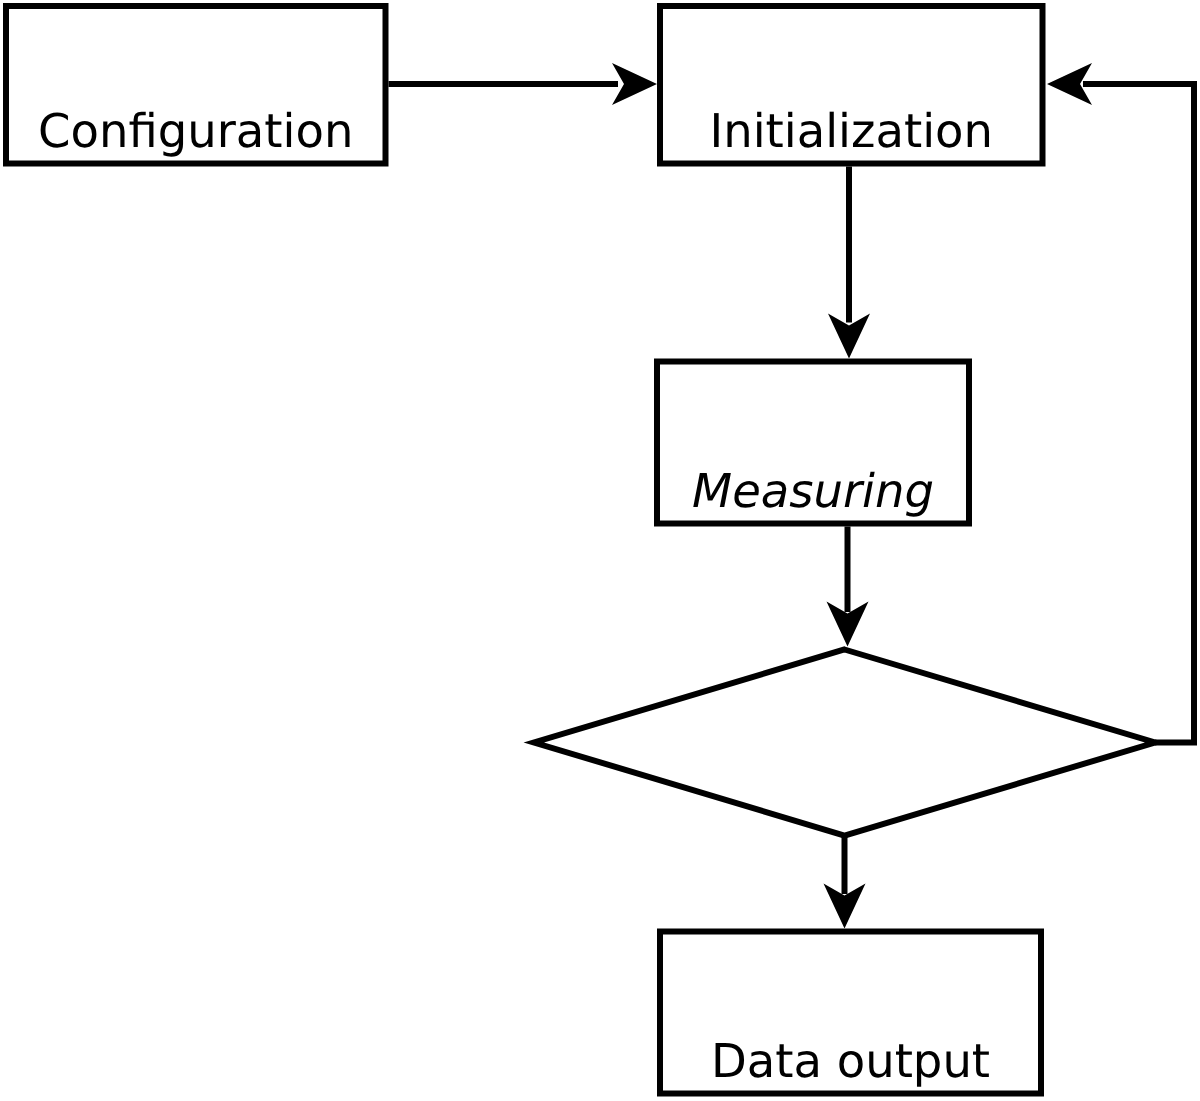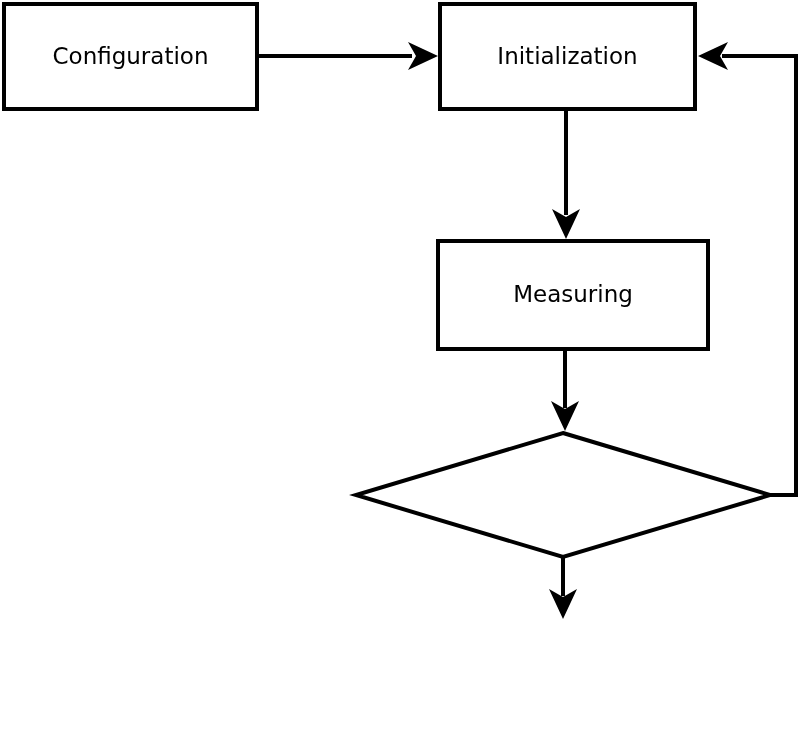--- a/index.html
+++ b/index.html
@@ -37,30 +37,30 @@
   .diamond-shape {
     fill: var(--fill);
     stroke: var(--stroke);
     stroke-width: 4;
   }
   .node {
     position: absolute;
     background: var(--fill);
     border: 4px solid var(--stroke);
     display: flex;
-    align-items: center;
+    align-items: flex-end;
     justify-content: center;
     color: var(--text);
-    font-size: 23px;
+    font-size: 31px;
     line-height: 1.2;
     white-space: nowrap;
   }
   .node-configuration { left: 2px;   top: 2px;   width: 257px; height: 109px; }
   .node-initialization{ left: 438px; top: 2px;   width: 259px; height: 109px; }
-  .node-measuring     { left: 436px; top: 239px; width: 274px; height: 112px; }
+  .node-measuring     { left: 436px; top: 239px; width: 212px; height: 112px; font-style: italic; }
   .node-data-output   { left: 438px; top: 619px; width: 258px; height: 112px; }
   .diamond-label {
     position: absolute;
     left: 413px;
     top: 479px;
     width: 300px;
     height: 32px;
     display: flex;
     align-items: center;
     justify-content: center;
@@ -100,14 +100,17 @@
 
   <div class="node node-initialization">
     <span>Initialization</span>
   </div>
 
   <div class="node node-measuring">
     <span>Measuring</span>
   </div>
 
 
+  <div class="node node-data-output">
+    <span>Data output</span>
+  </div>
 
 </div>
 
 </body></html>

